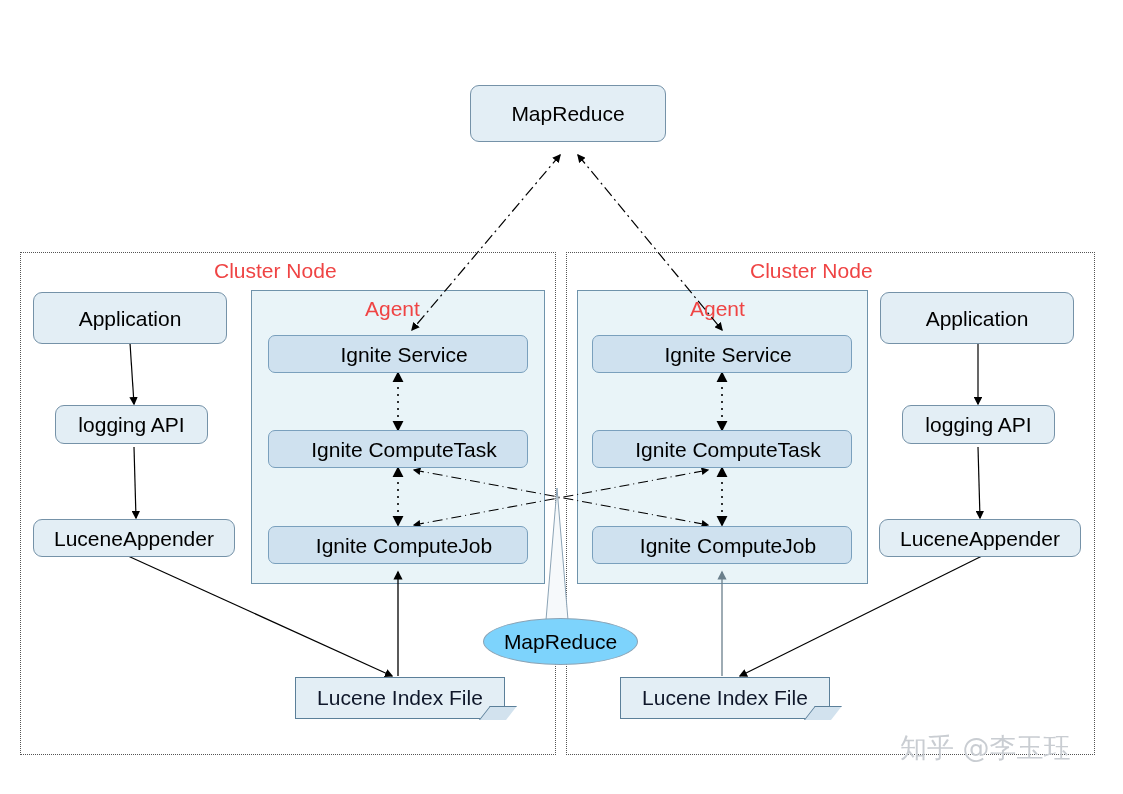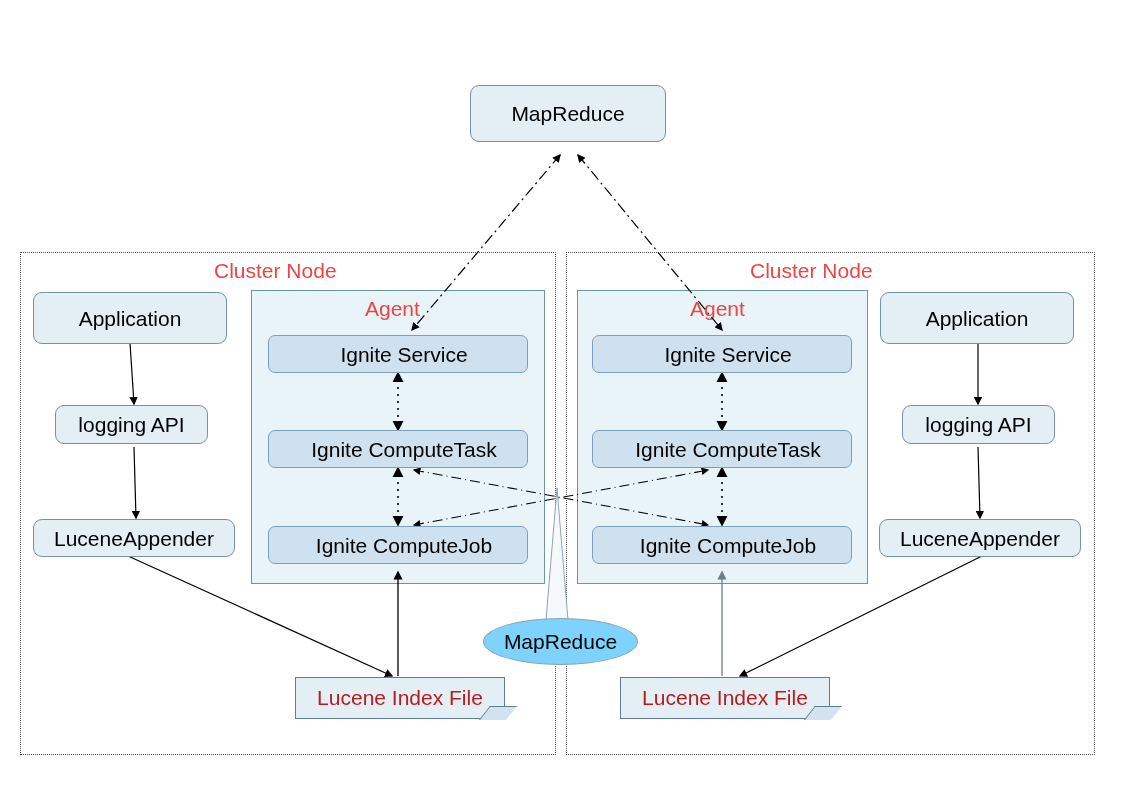--- a/index.html
+++ b/index.html
@@ -12,21 +12,21 @@
         justify-content:center;background:#e3eef5;border:1px solid #7592a8;
         border-radius:9px;color:#000;font-size:21px;line-height:1;white-space:nowrap;}
   .node.inner{background:#cfe1ef;border:1px solid #7aa0bd;border-radius:7px;padding-left:12px;}
   .cluster{position:absolute;box-sizing:border-box;border:1px dotted #555;background:transparent;}
   .agent{position:absolute;box-sizing:border-box;background:#e9f4f8;border:1px solid #6f93ab;}
   .plainlabel{position:absolute;font-size:21px;color:#ef4444;white-space:nowrap;}
   .doc{position:absolute;box-sizing:border-box;}
   .doc .docbody{position:absolute;left:0;top:0;right:0;bottom:0;
       background:#e3eef5;border:1px solid #5b7f99;}
   .doc .doctext{position:absolute;left:0;right:0;top:0;bottom:0;display:flex;
-      align-items:center;justify-content:center;font-size:21px;color:#b91c1c;white-space:nowrap;}
+      align-items:center;justify-content:center;font-size:21px;color:#0f172a;white-space:nowrap;}
   .doc .fold{position:absolute;right:-1px;bottom:-1px;width:26px;height:13px;
       background:#d2e2ee;border-left:1px solid #5b7f99;border-top:1px solid #5b7f99;
       transform:skewX(-38deg);transform-origin:bottom right;}
   .ellipse{position:absolute;box-sizing:border-box;display:flex;align-items:center;
       justify-content:center;border:1px solid #8ba3b5;background:#7dd3fc;
       border-radius:50%;font-size:21px;color:#000;white-space:nowrap;}
   .watermark{position:absolute;color:#c9cdd2;font-size:27px;white-space:nowrap;
       font-family:"DejaVu Sans",sans-serif;}
 </style>
 </head>
@@ -108,14 +108,15 @@
   <div class="node inner" style="left:592px;top:526px;width:260px;height:38px;">Ignite ComputeJob</div>
 
   <div class="doc" style="left:620px;top:677px;width:210px;height:42px;">
     <div class="docbody"></div>
     <div class="doctext">Lucene Index File</div>
     <div class="fold"></div>
   </div>
 
   <div class="ellipse" style="left:483px;top:618px;width:155px;height:47px;">MapReduce</div>
 
+  <div class="watermark" style="left:900px;top:730px;">知乎 @李玉珏</div>
 
 </div>
 
 </body></html>

